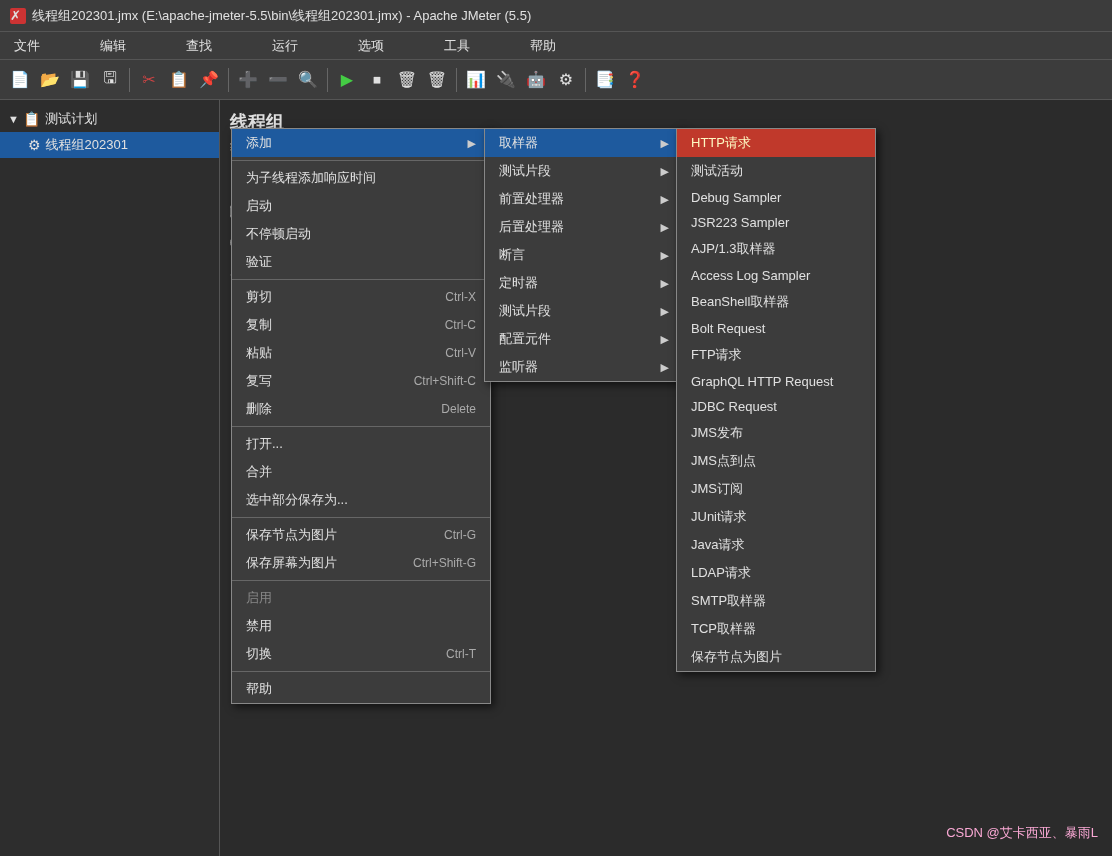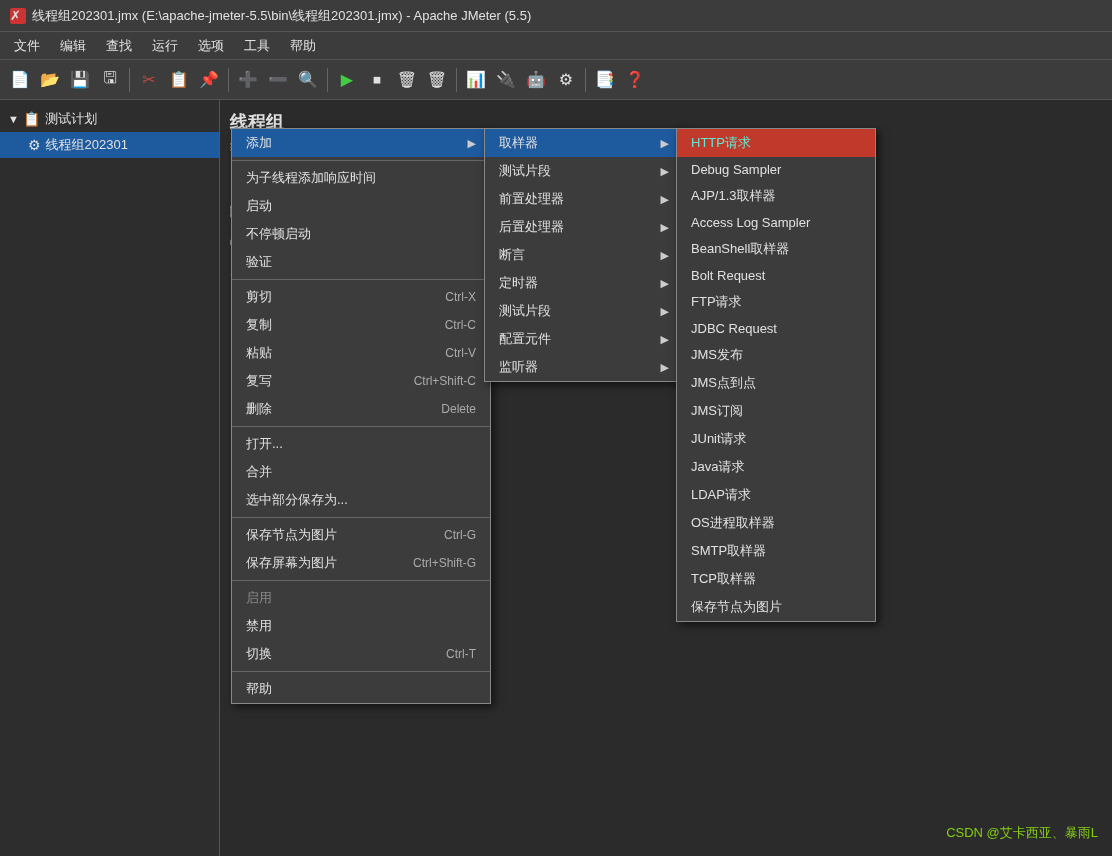--- a/index.html
+++ b/index.html
@@ -35,20 +35,21 @@
     }
 
     
     #menubar {
       background: #3c3c3c;
       height: 28px;
       display: flex;
       align-items: center;
       padding: 0 4px;
       border-bottom: 1px solid #555;
+      gap: 40px;
     }
     .menu-item {
       padding: 4px 10px;
       cursor: pointer;
       color: #e0e0e0;
       font-size: 13px;
     }
 
     
     #toolbar {
@@ -175,29 +176,29 @@
     .ctx-menu-item .arrow-right { font-size: 11px; color: #ccc; }
     .ctx-sep {
       height: 1px;
       background: #666;
       margin: 3px 0;
     }
 
     
     .ctx-menu-item.http-highlight {
       background: #c0392b;
-      color: #5eead4;
+      color: #fef9c3;
     }
 
     
     #watermark {
       position: absolute;
       bottom: 14px;
       right: 14px;
-      color: #84cc16;
+      color: #f9a8d4;
       font-size: 13px;
       pointer-events: none;
     }
   </style>
 </head>
 <body>
 
 <div id="titlebar">
   <span class="title-icon">✗</span>
   <span>线程组202301.jmx (E:\apache-jmeter-5.5\bin\线程组202301.jmx) - Apache JMeter (5.5)</span>
@@ -406,60 +407,66 @@
       <span>监听器</span>
       <span class="arrow-right">▶</span>
     </div>
   </div>
 
   <div class="ctx-menu" style="left: 660px; top: 28px; min-width: 200px;">
     <div class="ctx-menu-item http-highlight">
       <span>HTTP请求</span>
     </div>
     <div class="ctx-menu-item">
+      <span>测试活动</span>
+    </div>
+    <div class="ctx-menu-item">
       <span>Debug Sampler</span>
     </div>
     <div class="ctx-menu-item">
+      <span>JSR223 Sampler</span>
+    </div>
+    <div class="ctx-menu-item">
       <span>AJP/1.3取样器</span>
     </div>
     <div class="ctx-menu-item">
       <span>Access Log Sampler</span>
     </div>
     <div class="ctx-menu-item">
       <span>BeanShell取样器</span>
     </div>
     <div class="ctx-menu-item">
       <span>Bolt Request</span>
     </div>
     <div class="ctx-menu-item">
       <span>FTP请求</span>
     </div>
     <div class="ctx-menu-item">
+      <span>GraphQL HTTP Request</span>
+    </div>
+    <div class="ctx-menu-item">
       <span>JDBC Request</span>
     </div>
     <div class="ctx-menu-item">
       <span>JMS发布</span>
     </div>
     <div class="ctx-menu-item">
       <span>JMS点到点</span>
     </div>
     <div class="ctx-menu-item">
       <span>JMS订阅</span>
     </div>
     <div class="ctx-menu-item">
       <span>JUnit请求</span>
     </div>
     <div class="ctx-menu-item">
       <span>Java请求</span>
     </div>
     <div class="ctx-menu-item">
       <span>LDAP请求</span>
-    </div>
-    <div class="ctx-menu-item">
-      <span>OS进程取样器</span>
     </div>
     <div class="ctx-menu-item">
       <span>SMTP取样器</span>
     </div>
     <div class="ctx-menu-item">
       <span>TCP取样器</span>
     </div>
     <div class="ctx-menu-item">
       <span>保存节点为图片</span>
     </div>

